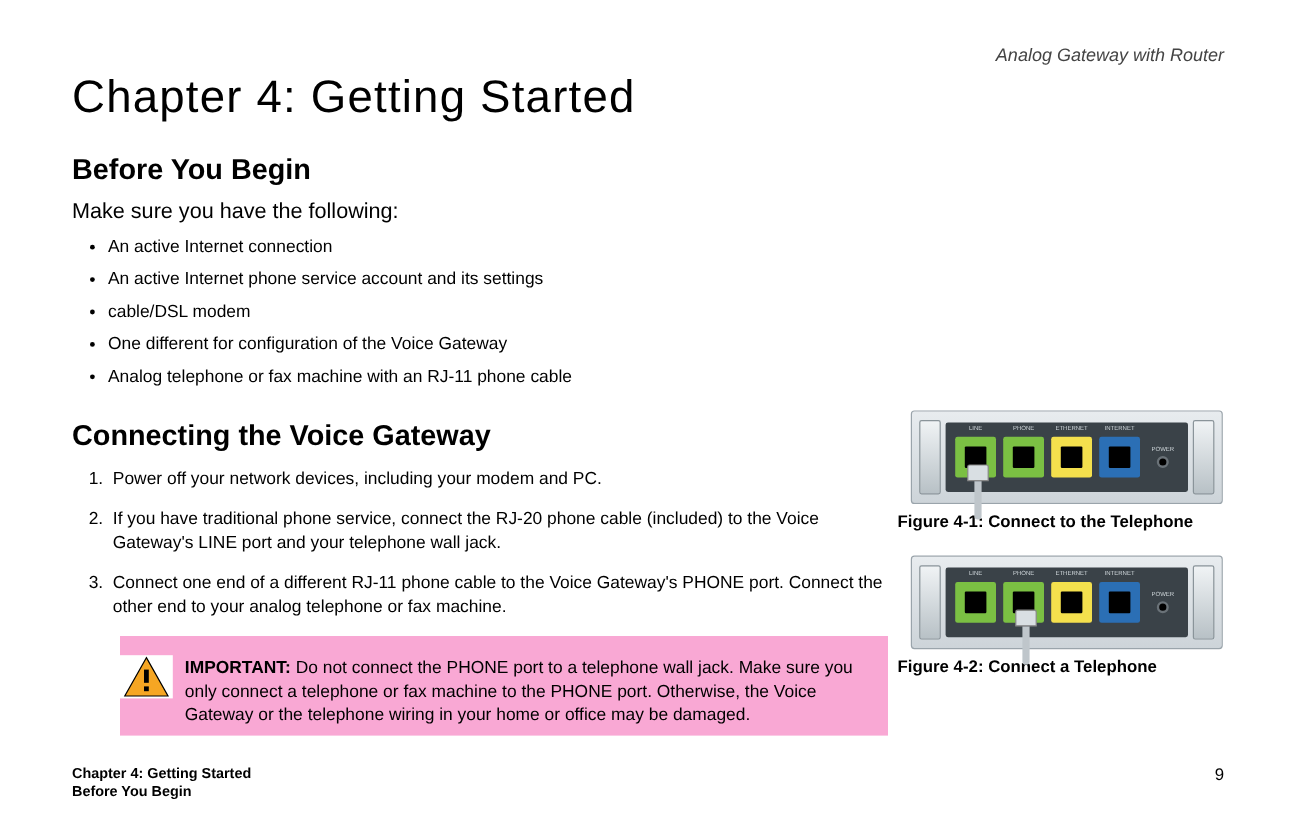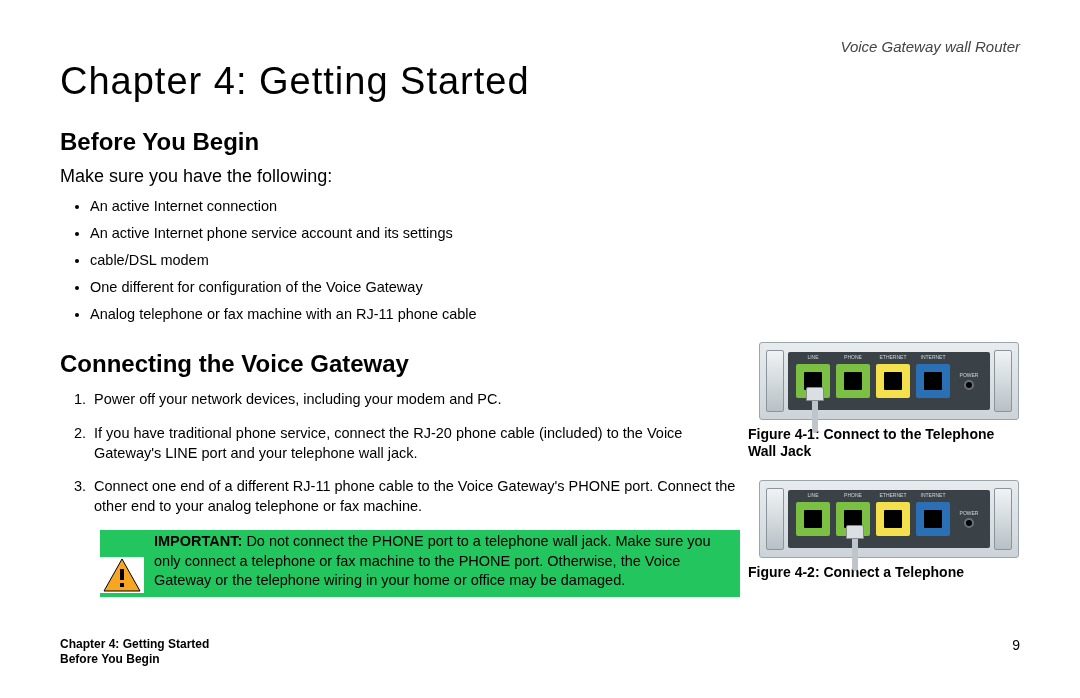--- a/index.html
+++ b/index.html
@@ -48,26 +48,26 @@
     flex: 1;
     padding-top: 0;
   }
   .intro { margin-bottom: 4px; font-size: 18px;}
   ul.bullets { list-style: disc; margin-left: 30px; margin-bottom: 20px; }
   ul.bullets li { margin: 11px 0; font-size: 14.5px;}
   ol.steps { list-style: decimal; margin-left: 30px; }
   ol.steps li { margin: 6px 0 14px 0; padding-left: 4px; font-size: 14.5px; line-height:1.35;}
   .callout {
     display: flex;
-    align-items: flex-end;
+    align-items: flex-start;
     gap: 10px;
     margin-left: 40px;
     margin-top: 4px;
-    background: #22c55e;
-    padding: 0 8px 4px 0;
+    background: #f9a8d4;
+    padding: 16px 8px 4px 0;
   }
   .callout .icon-wrap {
     flex: 0 0 44px;
     background: #fff;
     display:flex;
     align-items:center;
     justify-content:center;
   }
   .callout-text { font-size: 14.5px; line-height: 1.35; padding:2px 0;}
   .callout-text b { font-weight: 700; }
@@ -147,21 +147,21 @@
     display:flex;
     justify-content:space-between;
     align-items:flex-start;
   }
   .footer-left { font-size:12px; font-weight:700; line-height:1.3;}
   .footer-right { font-size:14px; }
 </style>
 </head>
 <body>
 
-<div class="header-right">Voice Gateway wall Router</div>
+<div class="header-right">Analog Gateway with Router</div>
 
 <h1 class="chapter-title">Chapter 4: Getting Started</h1>
 
 <h2 class="section">Before You Begin</h2>
 <p class="intro">Make sure you have the following:</p>
 <ul class="bullets">
   <li>An active Internet connection</li>
   <li>An active Internet phone service account and its settings</li>
   <li>cable/DSL modem</li>
   <li>One different for configuration of the Voice Gateway</li>
@@ -218,21 +218,20 @@
             </div>
         </div>
         <div class="silver-end"></div>
         <div class="rj11" style="left:46px;">
           <div class="plug"></div>
             <div class="cable"></div>
         </div>
       </div>
       <div class="figure-caption">
         <div>Figure 4-1: Connect to the Telephone</div>
-        <div>Wall Jack</div>
       </div>
     </div>
 
     <div class="figure-block">
       <div class="device">
         <div class="silver-end"></div>
         <div class="panel">
           <div class="port green">
               <span class="portlabel">LINE</span>
               <div class="jack"></div>

